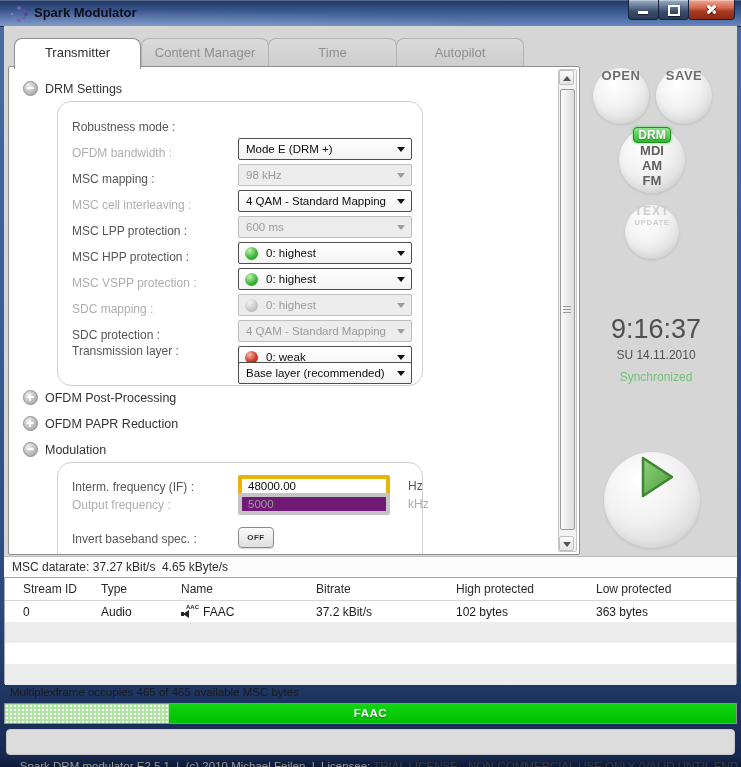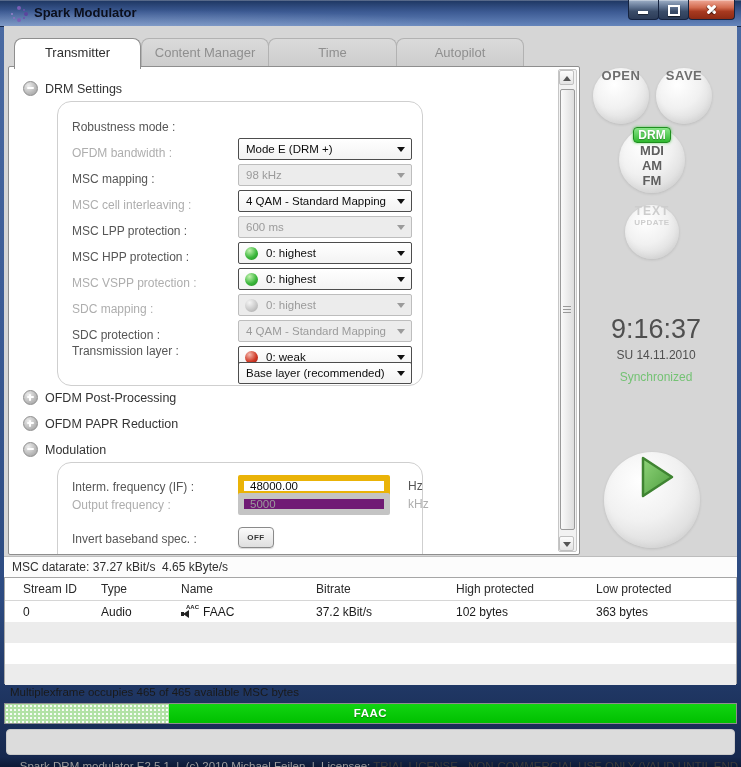--- a/index.html
+++ b/index.html
@@ -62,21 +62,21 @@
   .combo.hasled .combo-text{left:27px;}
   .combo .combo-arrow{position:absolute;right:6px;top:8px;width:0;height:0;
          border-left:4px solid transparent;border-right:4px solid transparent;border-top:5px solid #111;}
   .combo.dis{border-color:#bdbdbd;background:#ececec;}
   .combo.dis .combo-text{color:#9b9b9b;}
   .combo.dis .combo-arrow{border-top-color:#9b9b9b;}
   .led{position:absolute;left:6px;top:4px;width:13px;height:13px;border-radius:50%;}
   .led.green{background:radial-gradient(circle at 35% 28%, #c2f2b0 0%, #3db83d 55%, #1d8a1d 100%);}
   .led.red{background:radial-gradient(circle at 35% 28%, #f4b6ac 0%, #cf3a26 55%, #951310 100%);}
   .led.gray{background:radial-gradient(circle at 35% 28%, #f4f4f4 0%, #cacaca 55%, #a5a5a5 100%);}
-  .txt{position:absolute;left:166px;top:0;width:152px;height:22px;border:6px solid #eab308;border-radius:2px;
+  .txt{position:absolute;left:166px;top:0;width:152px;height:22px;border:4px solid #eab308;border-radius:2px;
        font-family:"Liberation Sans",sans-serif;font-size:11.5px;color:#0c0c0c;padding:0 6px;box-sizing:border-box;background:#fff;}
   .txt:disabled{background:#701a75;color:#9b9b9b;border-color:#c4c4c4;}
   .unit{position:absolute;left:336px;top:0;line-height:22px;font-size:12px;color:#565656;}
   .unit.dis{color:#aeaeae;}
   .off-btn{position:absolute;left:166px;top:0;width:36px;height:21px;border:1px solid #8a8a8a;border-radius:4px;
        background:linear-gradient(180deg,#fbfbfb,#dfdfdf);font-family:"Liberation Sans",sans-serif;
        font-size:8px;font-weight:bold;color:#333;letter-spacing:.5px;box-shadow:0 1px 1px rgba(0,0,0,.15);}
 
   
   .sbar{position:absolute;right:2px;top:2px;bottom:2px;width:17px;background:#f2f2f2;border:1px solid #c6c6c6;border-radius:2px;}

